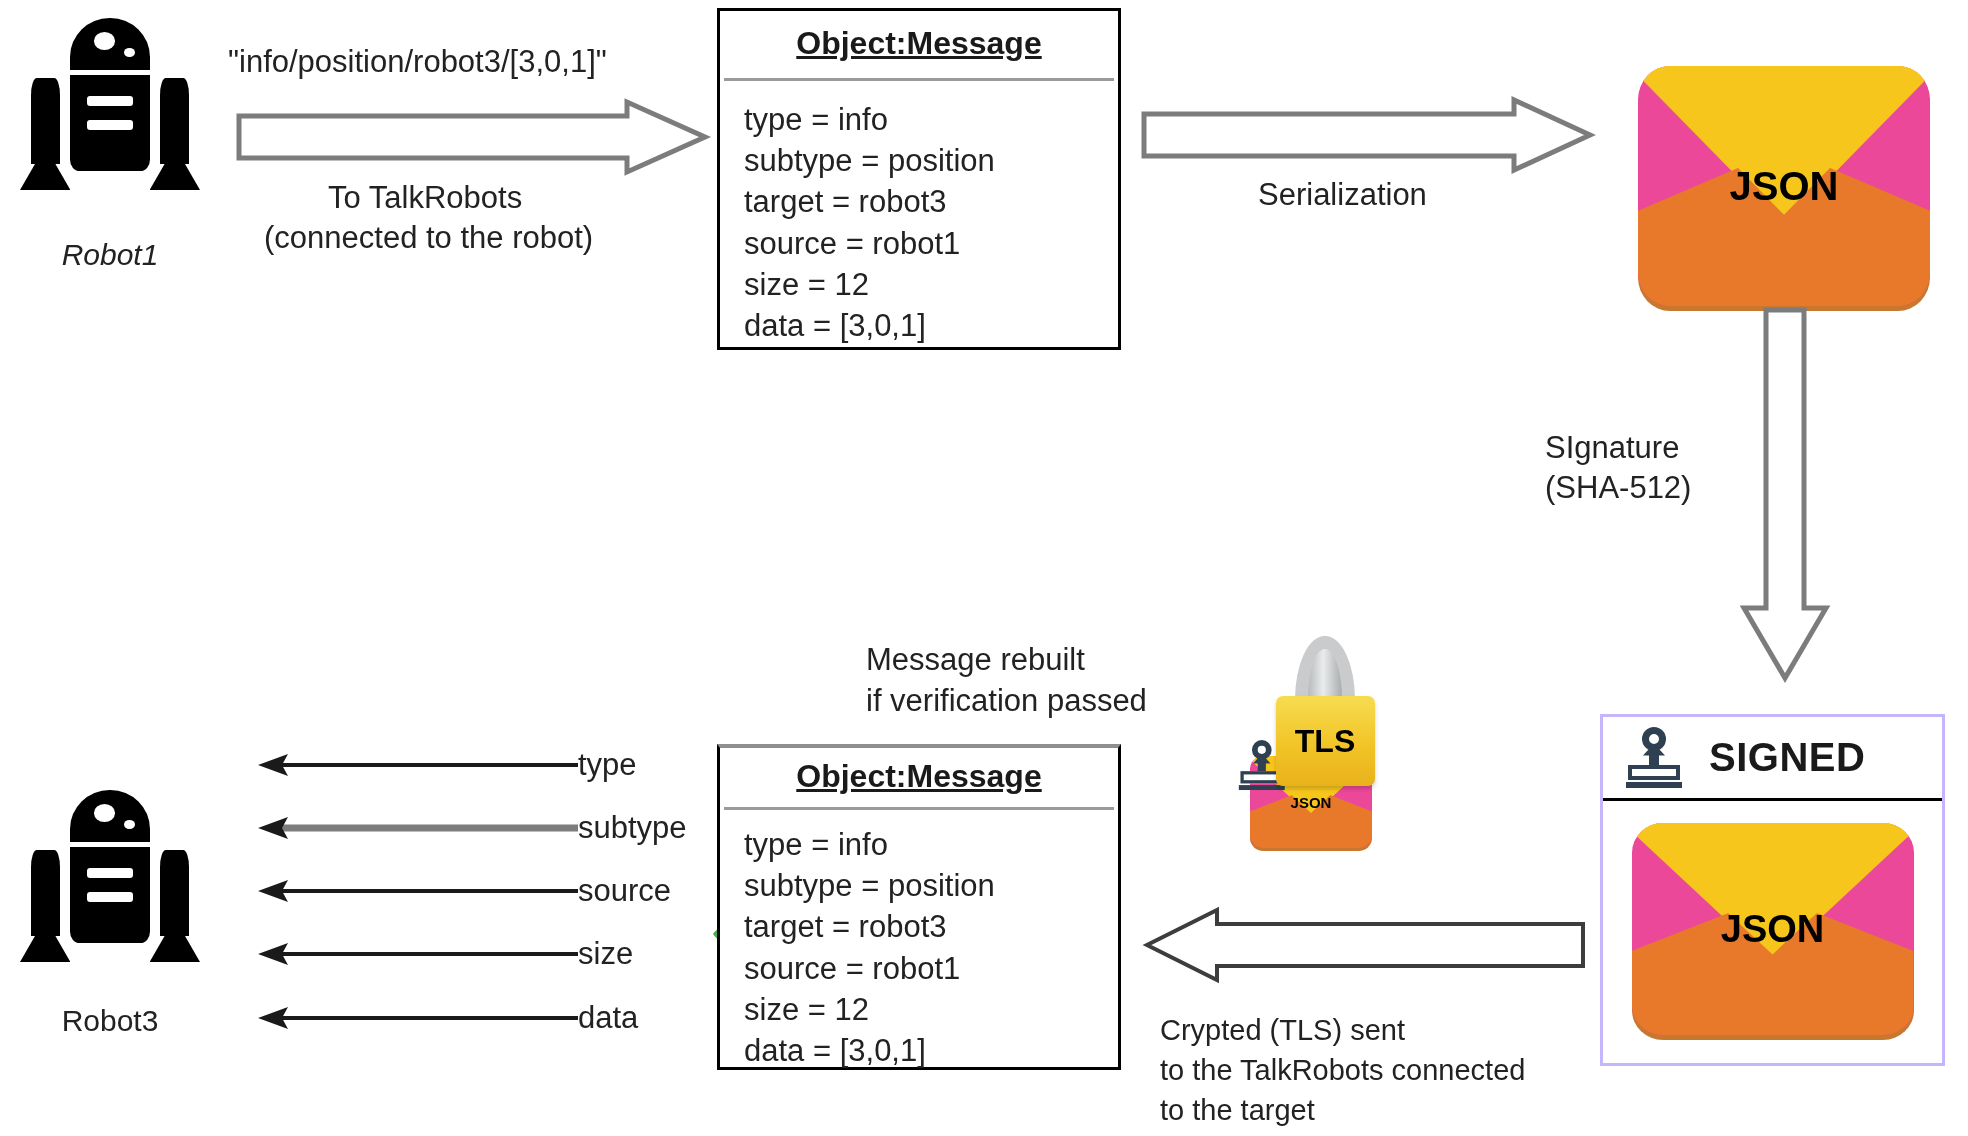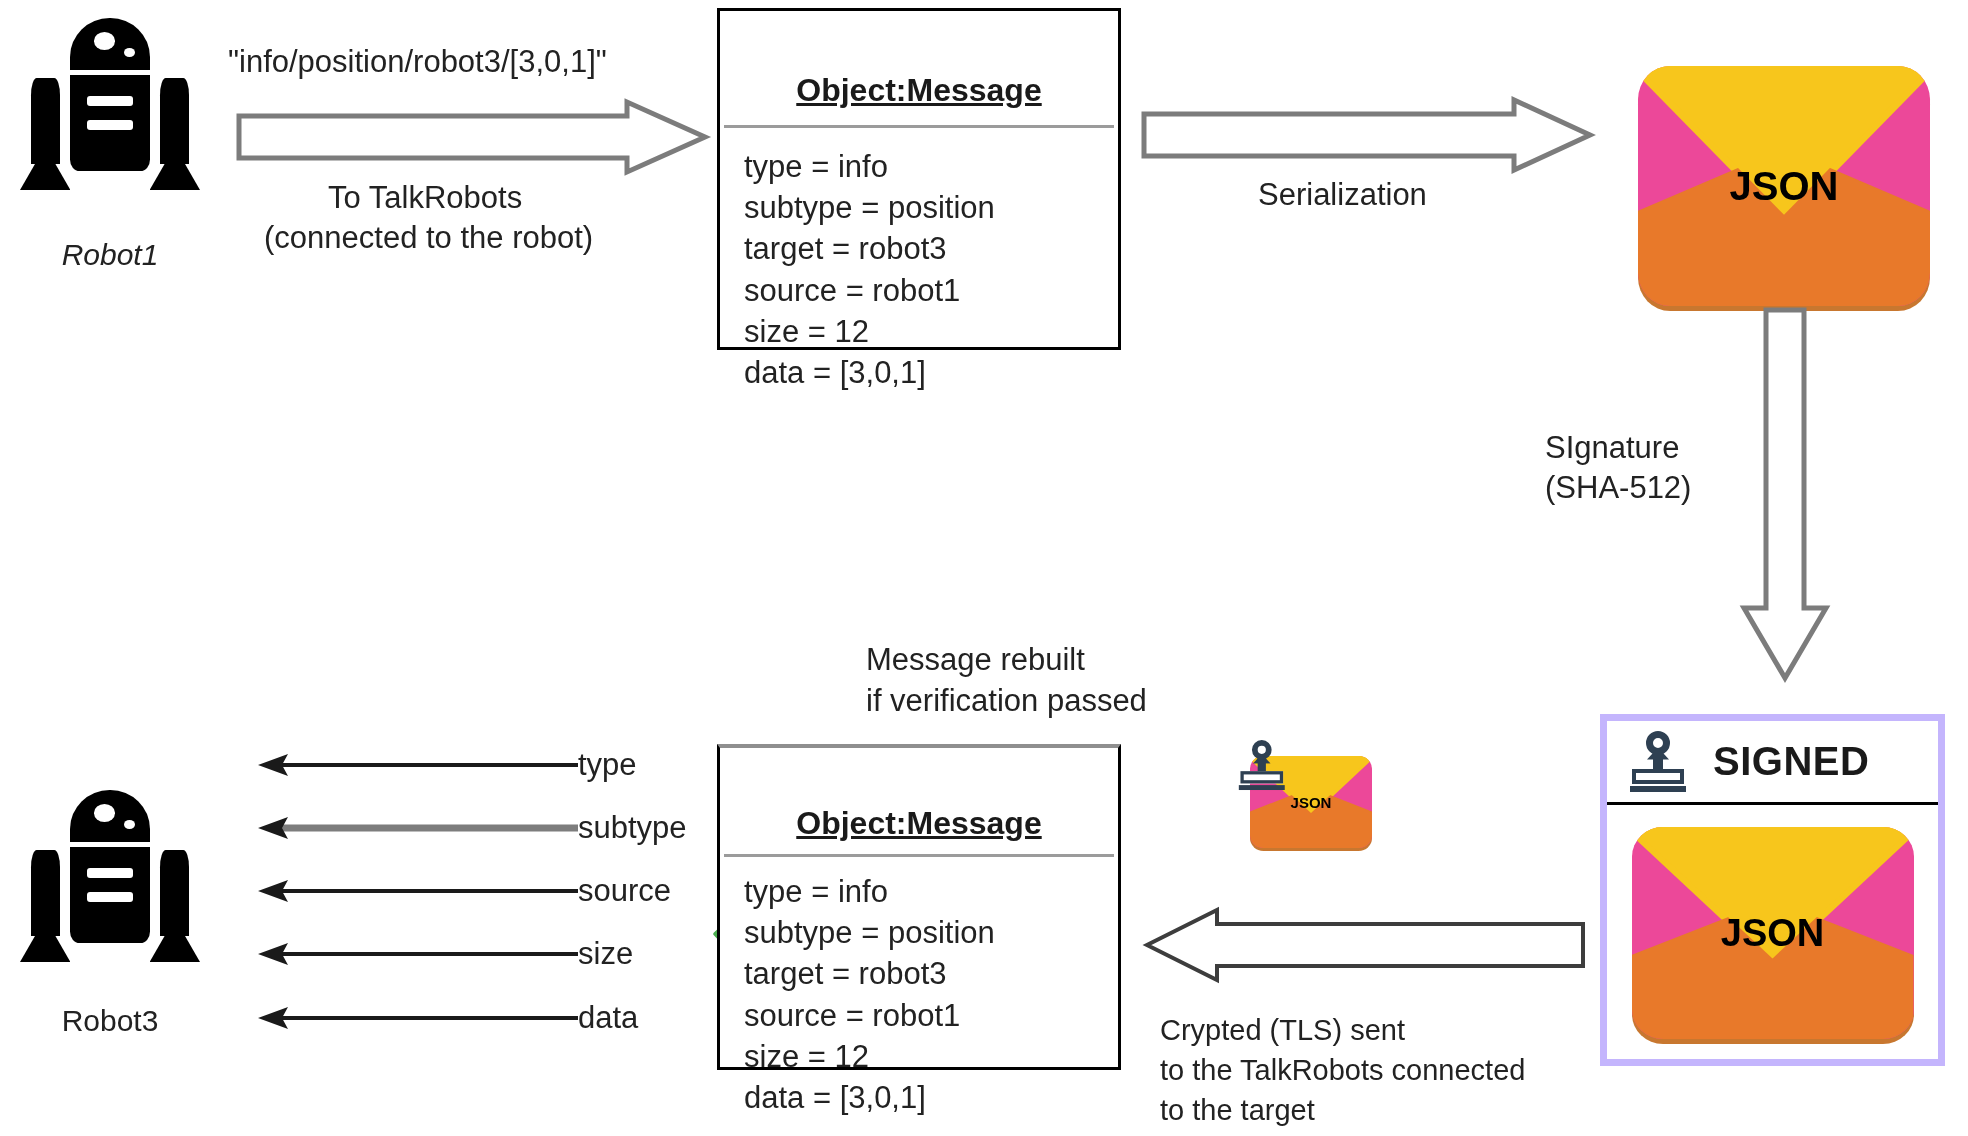--- a/index.html
+++ b/index.html
@@ -24,21 +24,21 @@
   .robot .armR{position:absolute;right:6%;top:30%;width:16%;height:43%;background:#000;border-radius:20% 20% 0 0;}
   .robot .footL{position:absolute;left:0%;top:72%;width:28%;height:14%;background:#000;
       clip-path:polygon(32% 0,68% 0,100% 100%,0 100%);}
   .robot .footR{position:absolute;right:0%;top:72%;width:28%;height:14%;background:#000;
       clip-path:polygon(32% 0,68% 0,100% 100%,0 100%);}
   .robot-label{text-align:center;font-size:30px;color:#222;}
 
   
   .msgbox{background:#fff;border:3px solid #000;box-sizing:border-box;}
   .msgbox .title{text-align:center;font-weight:bold;font-size:32px;
-      text-decoration:underline;padding:14px 0 16px;margin-top:47px;}
+      text-decoration:underline;padding:14px 0 16px;}
   .msgbox .sep{height:3px;background:#9b9b9b;margin:0 4px;}
   .msgbox .rows{padding:18px 0 10px 24px;}
   .msgbox .rows div{font-size:31px;line-height:1.33;color:#222;white-space:pre;}
 
   
   .blockarrow{position:absolute;}
   .blockarrow svg{display:block;overflow:visible;}
 
   
   .thinrow{position:absolute;}
@@ -51,21 +51,21 @@
        background:#F7C61C;clip-path:polygon(0 0,100% 0,50% 62%);}
   .env .flapBase{position:absolute;left:0;top:0;width:100%;height:100%;
        background:#F7C61C;clip-path:polygon(0 0,100% 0,100% 4%,50% 66%,0 4%);}
   .env .bottom{position:absolute;left:0;bottom:0;width:100%;height:62%;
        background:#E8792A;clip-path:polygon(0 100%,0 36%,50% -6%,100% 36%,100% 100%);}
   .env .label{position:absolute;left:0;top:0;width:100%;height:100%;
        display:flex;align-items:center;justify-content:center;
        font-weight:bold;color:#000;z-index:5;}
 
   
-  .signedpanel{border:7px solid #c4b5fd;background:#fff;box-sizing:border-box;}
+  .signedpanel{border:3px solid #c4b5fd;background:#fff;box-sizing:border-box;}
   .signedhdr{display:flex;align-items:center;border-bottom:3px solid #000;
       height:84px;box-sizing:border-box;padding-left:22px;gap:26px;}
   .signedhdr .lbl{font-size:40px;font-weight:bold;letter-spacing:.5px;}
 
   
   .stamp{position:relative;width:58px;height:62px;flex:0 0 auto;}
   .stamp .ring{position:absolute;left:17px;top:0;width:24px;height:24px;
       border:7px solid #2E4052;border-radius:50%;box-sizing:border-box;}
   .stamp .neck{position:absolute;left:24px;top:20px;width:10px;height:20px;background:#2E4052;}
   .stamp .shoulder{position:absolute;left:18px;top:17px;width:22px;height:12px;background:#2E4052;
@@ -185,20 +185,25 @@
     <div class="flapTop"></div>
     <div class="label" style="font-size:15px;padding-bottom:20px;">JSON</div>
   </div>
   <div class="stamp" style="position:absolute;left:-12px;top:104px;width:44px;height:48px;transform:scale(.82);transform-origin:left top;">
     <div class="ring"></div>
     <div class="shoulder"></div>
     <div class="neck"></div>
     <div class="base"></div>
     <div class="foot"></div>
   </div>
+  <div class="lock" style="position:absolute;left:20px;top:0px;width:110px;height:150px;">
+    <div class="shackle"></div>
+    <div class="bodyb"></div>
+    <div class="tlslabel" style="font-size:32px;">TLS</div>
+  </div>
 </div>
 
 <div class="blockarrow" style="left:1145px;top:908px;">
   <svg width="440" height="74" viewBox="0 0 440 74">
     <polygon points="438,16 72,16 72,2 2,37 72,72 72,58 438,58" fill="#ffffff" stroke="#3d3d3d" stroke-width="4" stroke-linejoin="miter"></polygon>
   </svg>
 </div>
 <div class="abs txt-sm" style="left:1160px;top:1012px;">Crypted (TLS) sent</div>
 <div class="abs txt-sm" style="left:1160px;top:1052px;">to the TalkRobots connected</div>
 <div class="abs txt-sm" style="left:1160px;top:1092px;">to the target</div>

